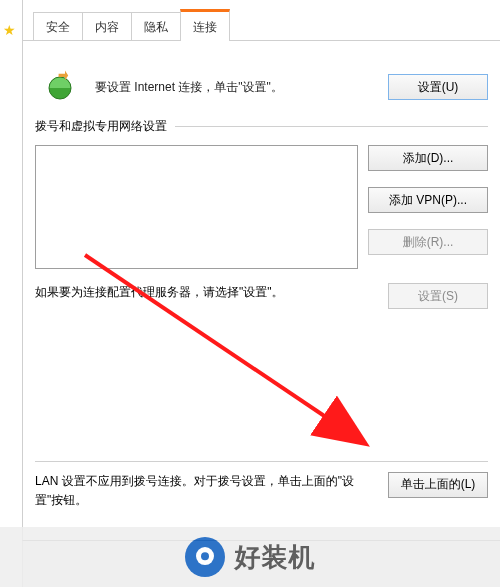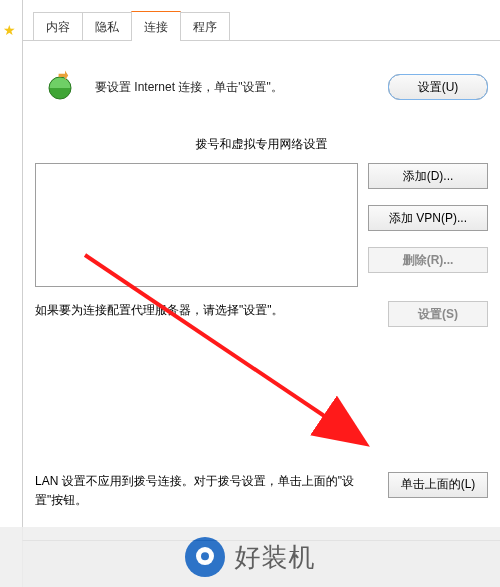--- a/index.html
+++ b/index.html
@@ -2,63 +2,63 @@
 <html><head>
 <meta charset="utf-8">
 <style>
   html,body{margin:0;padding:0;font-family:"Microsoft YaHei","Segoe UI",Tahoma,sans-serif;font-size:12px;color:#000;background:#f4f4f4;}
   .page{width:500px;height:587px;position:relative;background:#fafafa;}
   .left-sliver{position:absolute;left:0;top:0;width:22px;height:100%;background:#fff;border-right:1px solid #d8d8d8;}
   .star{position:absolute;left:3px;top:22px;font-size:14px;color:#f5c518;}
   .panel{position:absolute;left:22px;top:0;right:0;height:540px;background:#fff;border-left:1px solid #cfcfcf;border-bottom:1px solid #9e9e9e;}
   .tabs{display:flex;align-items:flex-end;height:40px;padding:0 10px;border-bottom:1px solid #fff;}
   .tab{padding:6px 12px 5px;border:1px solid #cfcfcf;border-bottom:none;background:#fff;margin-right:-1px;position:relative;top:1px;color:#333;}
-  .tab.active{background:#fff;border-top:1px solid #f97316;z-index:2;padding-top:7px;top:1px;}
+  .tab.active{background:#fff;border-top:3px solid #f97316;z-index:2;padding-top:7px;top:1px;}
   .tabstrip-line{position:absolute;left:0;right:0;top:40px;height:1px;background:#cfcfcf;z-index:1;}
   .tab.active::after{content:"";position:absolute;left:0;right:0;bottom:-1px;height:1px;background:#fff;}
   .content{position:absolute;left:12px;right:12px;top:52px;bottom:10px;}
   .row1{display:flex;align-items:center;margin-top:18px;}
   .globe{width:34px;height:34px;margin-left:10px;flex:0 0 auto;}
   .row1-text{margin-left:16px;flex:1;color:#222;}
   .btn{min-width:100px;height:26px;border:1px solid #9e9e9e;background:linear-gradient(#fafafa,#eaeaea);font-size:12px;cursor:pointer;padding:0 8px;}
-  .btn:disabled{color:#8a8a8a;background:#f4f4f4;border-color:#c8c8c8;cursor:default;font-weight:bold;}
-  .btn-focus{outline:1px solid #7eb4ea;outline-offset:-1px;border-radius:12px;}
-  .section-title{margin-top:32px;display:flex;align-items:center;flex-direction:column;}
+  .btn:disabled{color:#8a8a8a;background:#f4f4f4;border-color:#c8c8c8;cursor:default;}
+  .btn-focus{outline:1px solid #7eb4ea;outline-offset:-1px;}
+  .section-title{margin-top:14px;display:flex;align-items:center;gap:8px;}
   .section-title .rule{flex:1;height:1px;background:#d0d0d0;}
   .dial-area{display:flex;margin-top:10px;gap:10px;}
   .listbox{flex:1;height:122px;border:1px solid #9e9e9e;background:#fff;}
   .dial-buttons{display:flex;flex-direction:column;gap:16px;width:120px;}
   .note{margin-top:14px;line-height:1.6;}
   .lan-block{position:absolute;left:0;right:0;bottom:20px;}
   .lan-row{display:flex;align-items:flex-start;margin-top:10px;gap:10px;}
   .lan-text{flex:1;line-height:1.6;}
   
   .arrow{position:absolute;pointer-events:none;z-index:5;left:80px;top:250px;}
   
   .wm{position:absolute;left:0;right:0;bottom:0;height:60px;background:#eeeeee;display:flex;align-items:center;justify-content:center;gap:10px;opacity:.85;}
   .wm-logo{width:40px;height:40px;border-radius:50%;background:#0a5cbf;position:relative;}
   .wm-logo::before{content:"";position:absolute;left:50%;top:50%;width:18px;height:18px;border-radius:50%;background:#fff;transform:translate(-50%,-55%);}
   .wm-logo::after{content:"";position:absolute;left:50%;top:50%;width:8px;height:8px;border-radius:50%;background:#0a5cbf;transform:translate(-50%,-60%);}
-  .wm-text{font-size:26px;color:#444;font-weight:400;letter-spacing:1px;}
+  .wm-text{font-size:26px;color:#444;font-weight:700;letter-spacing:1px;}
 </style>
 </head>
 <body>
 <div class="page">
 
   <div class="left-sliver">
     <span class="star">★</span>
   </div>
 
   <div class="panel">
     <div class="tabstrip-line"></div>
     <div class="tabs">
+      <div class="tab">安全</div>
       <div class="tab">内容</div>
       <div class="tab">隐私</div>
       <div class="tab active">连接</div>
-      <div class="tab">程序</div>
     </div>
 
     <div class="content">
 
       <div class="row1">
         <svg class="globe" viewBox="0 0 34 34">
           <circle cx="15" cy="18" r="11" fill="#3fa535"></circle>
           <path d="M4 18a11 11 0 0 1 22 0" fill="#6fcf66"></path>
           <circle cx="15" cy="18" r="11" fill="none" stroke="#2b7a22" stroke-width="1"></circle>
           <path d="M22 6 L30 6 L30 2 L34 8 L30 14 L30 10 L22 10 Z" fill="#e9a13b" transform="translate(-4,-1) scale(.8)"></path>

